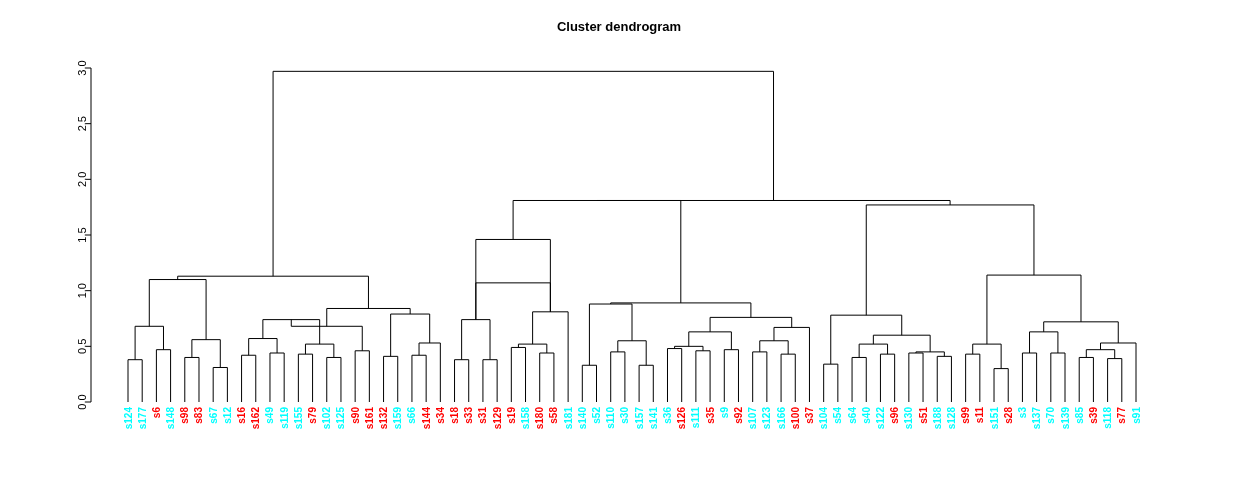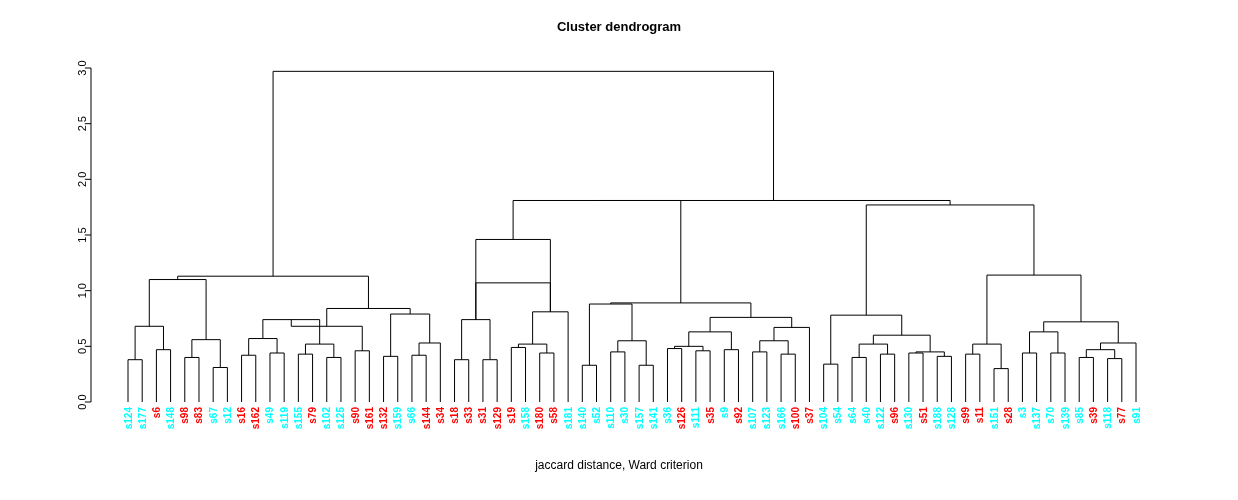--- a/index.html
+++ b/index.html
@@ -229,15 +229,14 @@
         <text x="1042.8169014084506" y="407" text-anchor="end" dominant-baseline="central" fill="#00FFFF" transform="rotate(-90 1042.8169014084506 407)" class="leaf-label">s70</text>
         <text x="1057.0140845070423" y="407" text-anchor="end" dominant-baseline="central" fill="#00FFFF" transform="rotate(-90 1057.0140845070423 407)" class="leaf-label">s139</text>
         <text x="1071.2112676056338" y="407" text-anchor="end" dominant-baseline="central" fill="#00FFFF" transform="rotate(-90 1071.2112676056338 407)" class="leaf-label">s85</text>
         <text x="1085.4084507042253" y="407" text-anchor="end" dominant-baseline="central" fill="#FF0000" transform="rotate(-90 1085.4084507042253 407)" class="leaf-label">s39</text>
         <text x="1099.605633802817" y="407" text-anchor="end" dominant-baseline="central" fill="#00FFFF" transform="rotate(-90 1099.605633802817 407)" class="leaf-label">s118</text>
         <text x="1113.8028169014085" y="407" text-anchor="end" dominant-baseline="central" fill="#FF0000" transform="rotate(-90 1113.8028169014085 407)" class="leaf-label">s77</text>
         <text x="1128" y="407" text-anchor="end" dominant-baseline="central" fill="#00FFFF" transform="rotate(-90 1128 407)" class="leaf-label">s91</text>
       </g>
     </svg>
 
-  <div class="plot-caption">jaccard distance, Ward criterion</div>
 
 </div>
 
 </body></html>

